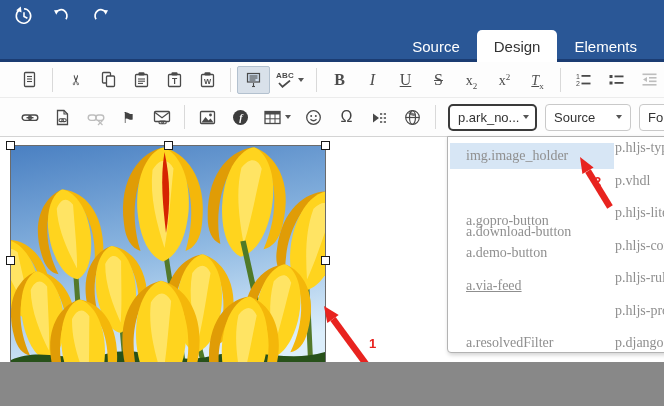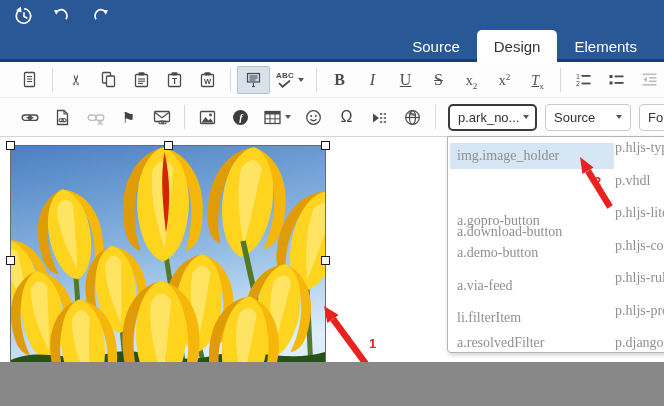--- a/index.html
+++ b/index.html
@@ -44,21 +44,21 @@
   .dd-styles{width:89px;margin-left:6px;} .dd-format{width:86px;margin-left:8px;} .dd-font{width:60px;margin-left:8px;}
   
   .content{position:absolute;top:137px;left:0;width:664px;height:269px;background:#fff;}
   .imgwrap{position:absolute;left:10px;top:8px;width:314px;height:229px;border:1px solid #6b6b6b;cursor:pointer;}
   .imgwrap svg{display:block;}
   .h{position:absolute;width:9px;height:9px;background:#fff;border:1px solid #1a1a1a;box-sizing:border-box;z-index:2;}
   
   .panel{position:absolute;left:447px;top:-1px;width:240px;height:217px;background:#fff;
          border:1px solid #b3b3b3;border-radius:0 0 0 4px;box-shadow:1px 2px 4px rgba(0,0,0,.18);
          box-sizing:border-box;overflow:hidden;z-index:1;}
-  .sitem{position:absolute;left:2px;width:164px;height:26px;line-height:26px;padding-left:7px;
+  .sitem{position:absolute;left:2px;width:164px;height:26px;line-height:26px;padding-left:16px;
          font-family:"Liberation Serif",serif;font-size:14px;color:#8f8f8f;box-sizing:border-box;cursor:pointer;
          white-space:nowrap;}
   .sitem.sel{background:#d7e6f5;}
   .ritem{position:absolute;left:167px;width:140px;height:26px;line-height:26px;
          font-family:"Liberation Serif",serif;font-size:14px;color:#8f8f8f;cursor:pointer;white-space:nowrap;}
   
   .ann{position:absolute;z-index:6;pointer-events:none;}
   .steplabel{position:absolute;z-index:7;color:#e8231f;font-weight:bold;font-size:13px;}
 </style>
 </head>
@@ -428,22 +428,21 @@
       <div class="h" style="left:-5px;bottom:-5px;"></div>
       <div class="h" style="left:calc(50% - 4.5px);bottom:-5px;"></div>
       <div class="h" style="right:-5px;bottom:-5px;"></div>
     </div>
 
     <div class="panel">
       <div class="sitem sel" style="top:6px;">img.image_holder</div>
       <div class="sitem" style="top:38px;margin-top:44px;">a.download-button</div>
       <div class="sitem" style="top:103px;">a.demo-button</div>
       <div class="sitem" style="top:71px;">a.gopro-button</div>
-      <div class="sitem" style="top:136px;">a.via-feed</div>
-      <div class="sitem" style="top:168px;">li.filterItem</div>
+      <div class="sitem" style="top:136px;text-decoration:underline;">a.via-feed</div>
       <div class="sitem" style="top:193px;">a.resolvedFilter</div>
       <div class="ritem" style="top:-2px;">p.hljs-type</div>
       <div class="ritem" style="top:31px;">p.vhdl</div>
       <div class="ritem" style="top:63px;">p.hljs-litera</div>
       <div class="ritem" style="top:96px;">p.hljs-com</div>
       <div class="ritem" style="top:128px;">p.hljs-rules</div>
       <div class="ritem" style="top:161px;">p.hljs-prop</div>
       <div class="ritem" style="top:193px;">p.django</div>
     </div>
   </div>

